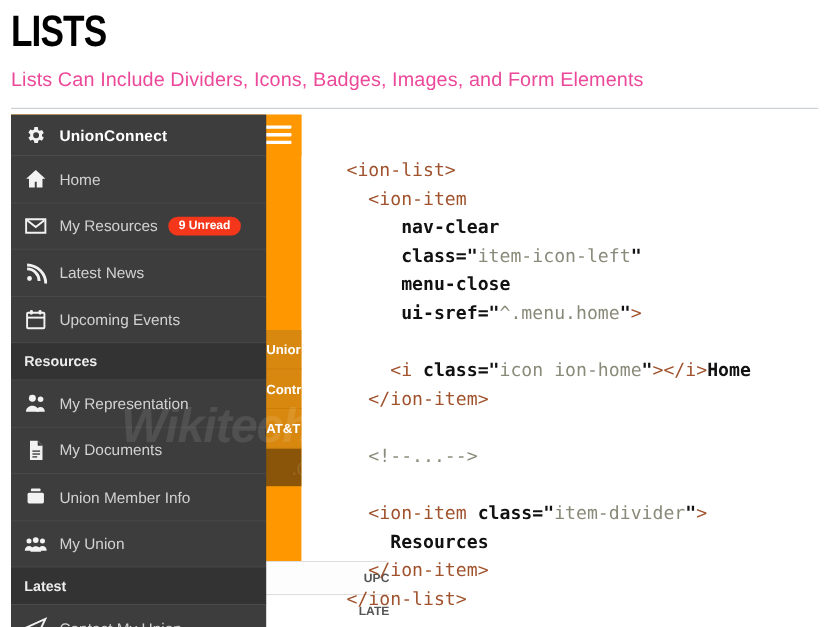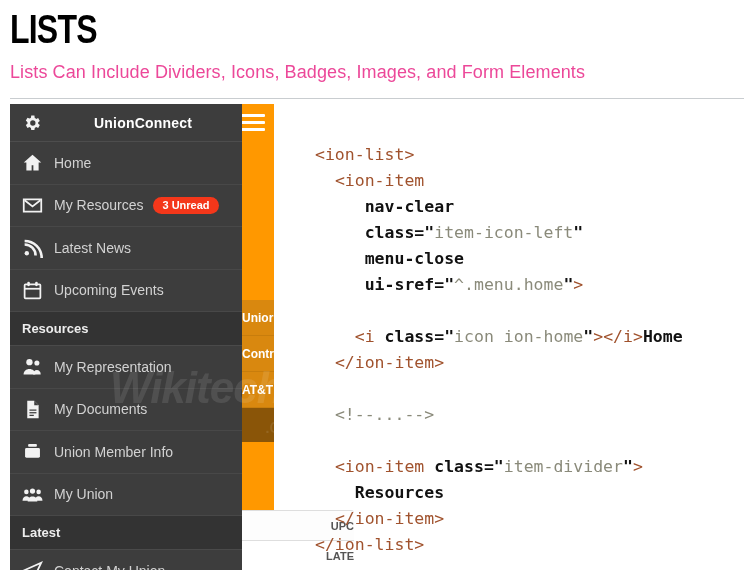--- a/index.html
+++ b/index.html
@@ -102,21 +102,20 @@
   }
   .menu-head {
     height: 38px; background: #3d3d3d;
     display: flex; align-items: center;
     border-bottom: 1px solid #4d4d4d;
   }
   .menu-head .gear { width: 44px; display:flex; justify-content:center; }
   .menu-title {
     color: #fff; font-size: 14px; font-weight: bold;
     letter-spacing: .2px;
-    margin-left: 40px;
   }
 
   .menu-item {
     height: 42.5px;
     display: flex; align-items: center;
     border-bottom: 1px solid #484848;
     color: #d2d2d2;
     font-size: 14px;
   }
   .menu-item .ico {
@@ -235,21 +234,21 @@
             <span class="lbl">Home</span>
           </div>
           <div class="menu-item">
             <span class="ico">
               <svg class="gi" width="21" height="21" viewBox="0 0 24 24">
                 <path d="M2 5h20v14H2z" fill="none" stroke="#f2f2f2" stroke-width="2"></path>
                 <path d="M3 6l9 7 9-7" fill="none" stroke="#f2f2f2" stroke-width="2"></path>
               </svg>
             </span>
             <span class="lbl">My Resources</span>
-            <span class="badge">3 Unread</span>
+            <span class="badge">9 Unread</span>
           </div>
           <div class="menu-item">
             <span class="ico">
               <svg class="gi" width="21" height="21" viewBox="0 0 24 24">
                 <circle cx="5.5" cy="18.5" r="2.5"></circle>
                 <path d="M3 10a11 11 0 0 1 11 11h3A14 14 0 0 0 3 7z"></path>
                 <path d="M3 3a18 18 0 0 1 18 18h3A21 21 0 0 0 3 0z" transform="translate(0 3)"></path>
               </svg>
             </span>
             <span class="lbl">Latest News</span>

